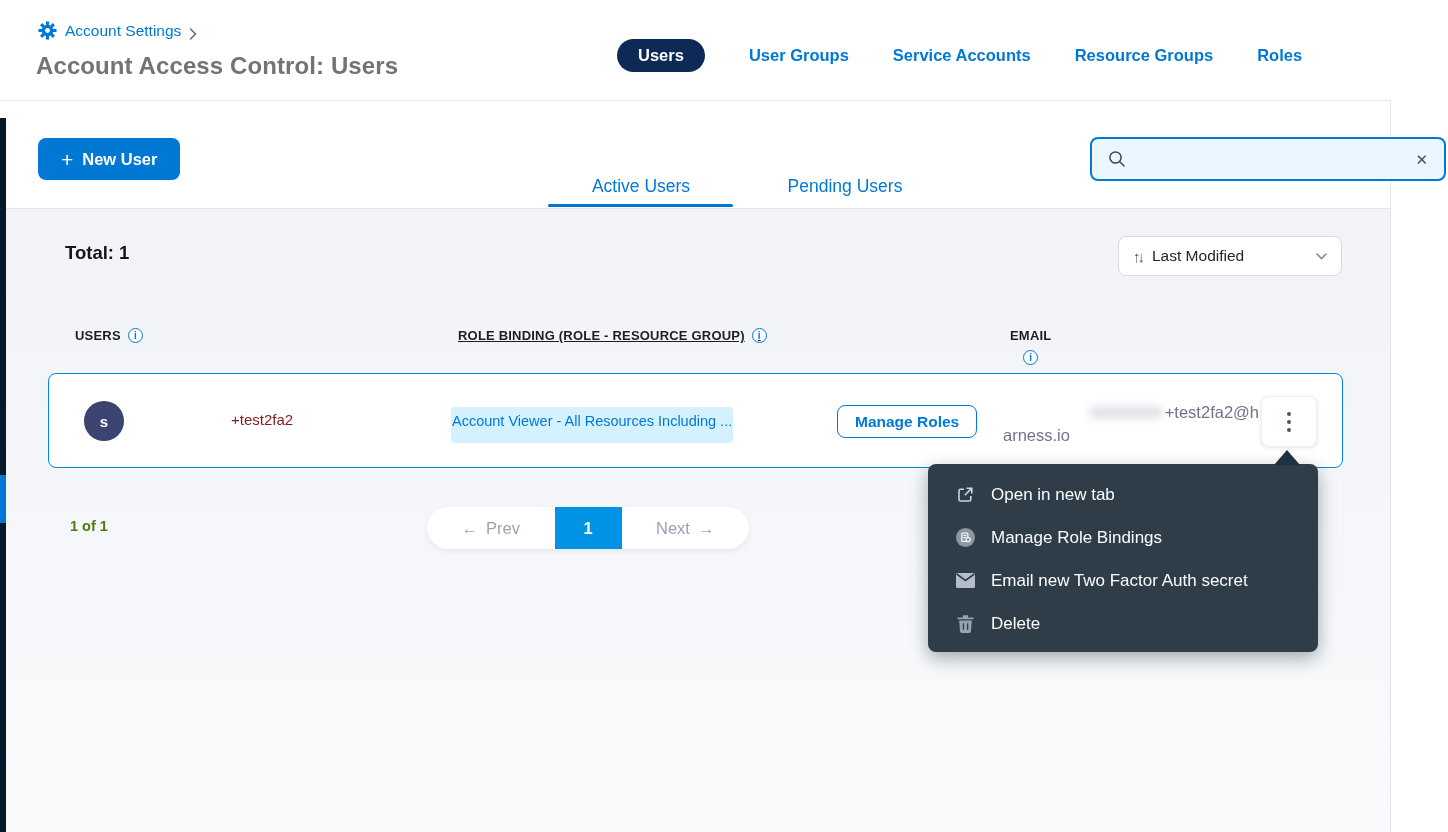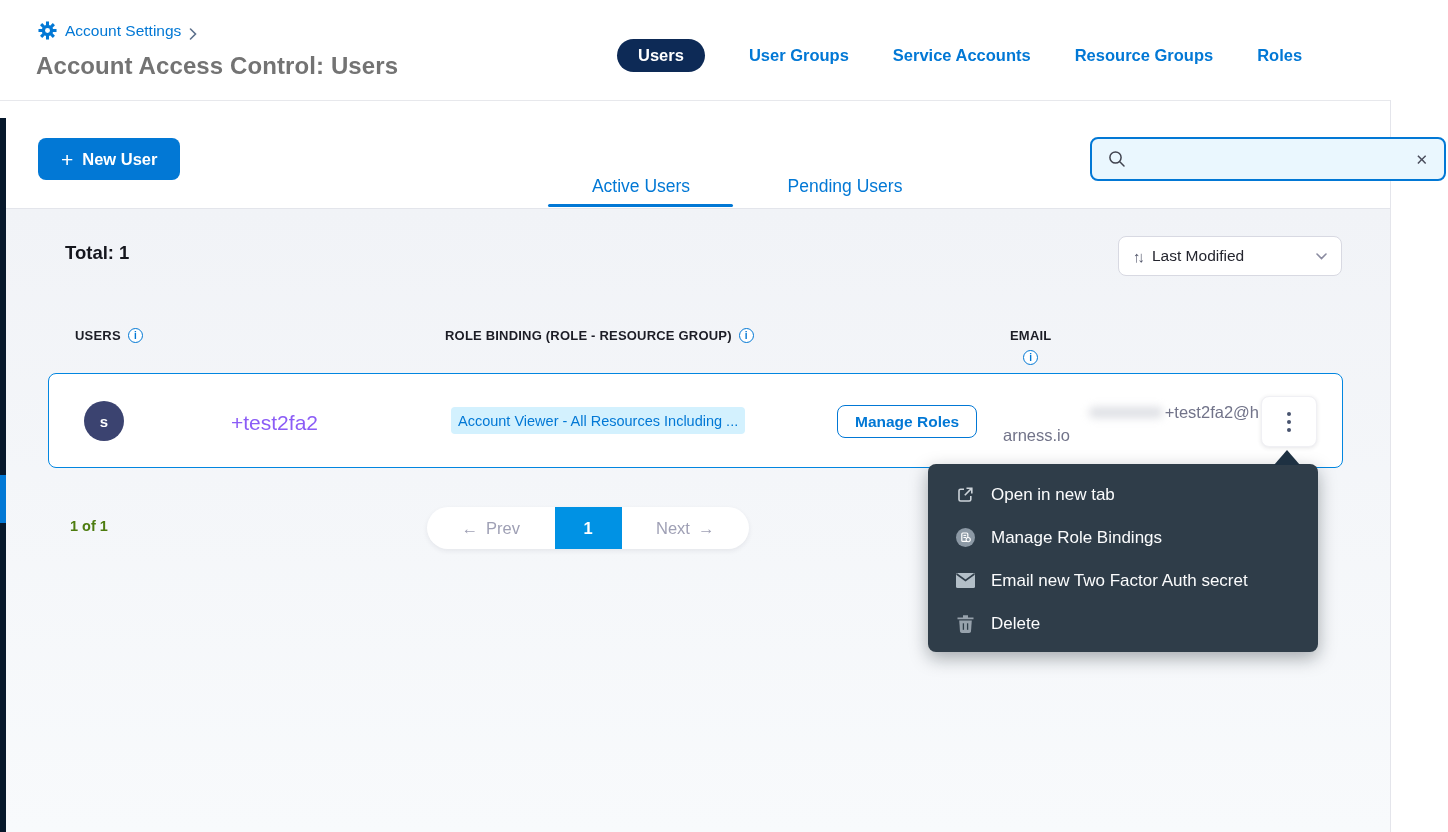--- a/index.html
+++ b/index.html
@@ -44,27 +44,27 @@
 
   .total-label { position:absolute; left:50px; top:242px; font-size:18.5px; font-weight:700; color:#15161d;margin-left:15px; }
 
   .sort-btn { position:absolute; left:1118px; top:236px; width:224px; height:40px; background:#fff; border:1px solid #d8d9e2; border-radius:8px; display:flex; align-items:center; padding:0 14px; gap:10px; cursor:pointer; }
   .sort-btn .updown { font-size:15px; color:#565a6e; letter-spacing:-3px; }
   .sort-btn .sort-label { flex:1; font-size:15.5px; font-weight:500; color:#24252e; }
 
   .col-header { position:absolute; top:328px; display:flex; align-items:center; gap:7px; }
   .col-header .col-text { font-size:13px; font-weight:700; color:#1c1d26; letter-spacing:.2px; }
   .info-badge { width:15px; height:15px; border:1.5px solid #0278d5; border-radius:50%; color:#0278d5; font-size:10px; font-weight:700; display:flex; align-items:center; justify-content:center; cursor:pointer; background:#fff; }
-  .col-users { left:75px; } .col-role { left:445px; } .col-email { left:1010px;flex-direction:column; }
+  .col-users { left:75px; } .col-role { left:458px;text-decoration:underline; } .col-email { left:1010px;flex-direction:column; }
 
   
   .user-row { position:absolute; left:48px; top:373px; width:1295px; height:95px; background:#fff; border:1px solid #0286e0; border-radius:8px; cursor:pointer; }
   .avatar { position:absolute; left:35px; top:27px; width:40px; height:40px; border-radius:50%; background:#3b4370; color:#fff; font-size:15px; font-weight:700; display:flex; align-items:center; justify-content:center; }
-  .username { position:absolute; left:182px; top:37px; font-size:21px; color:#8b5cf6; }
-  .role-tag { position:absolute; left:402px; top:33px; height:27px; line-height:28px; padding:0 7px; background:#d3f1fe; border-radius:4px; color:#0278d5; font-size:14.5px; white-space:nowrap; }
+  .username { position:absolute; left:182px; top:37px; font-size:15px; color:#7f1d1d; }
+  .role-tag { position:absolute; left:402px; top:33px; height:36px; line-height:28px; padding:0 1px; background:#d3f1fe; border-radius:4px; color:#0278d5; font-size:14.5px; white-space:nowrap; }
   .manage-roles-btn { position:absolute; left:788px; top:31px; height:33px; padding:0 17px; background:#fff; border:1.5px solid #0278d5; border-radius:8px; color:#0278d5; font-family:inherit; font-size:15.5px; font-weight:700; cursor:pointer; }
   .email-cell { position:absolute; left:954px; top:27px; width:256px; font-size:16.5px; color:#717389; line-height:22.5px; }
   .email-line1 { display:flex; align-items:center; justify-content:flex-end; gap:2px; }
   .redact { display:inline-block; width:74px; height:11px; border-radius:5px; background:#c3c6cf; filter:blur(4px); opacity:.55; }
   .kebab-btn { position:absolute; left:1212px; top:22px; width:56px; height:51px; background:#fff; border:1px solid #f0f0f4; border-radius:8px; box-shadow:0 1px 4px rgba(40,41,61,.12); display:flex; flex-direction:column; align-items:center; justify-content:center; gap:4px; cursor:pointer; }
   .kebab-btn i { width:4px; height:4px; border-radius:50%; background:#47536e; }
 
   
   .context-menu { position:absolute; left:928px; top:464px; width:390px; height:188px; background:#2f3d49; border-radius:8px; box-shadow:0 6px 18px rgba(10,20,30,.35); z-index:10; padding-top:9px; }
   .context-caret { position:absolute; left:346px; top:-14px; width:0; height:0; border-left:13px solid transparent; border-right:13px solid transparent; border-bottom:15px solid #1e3142; }

